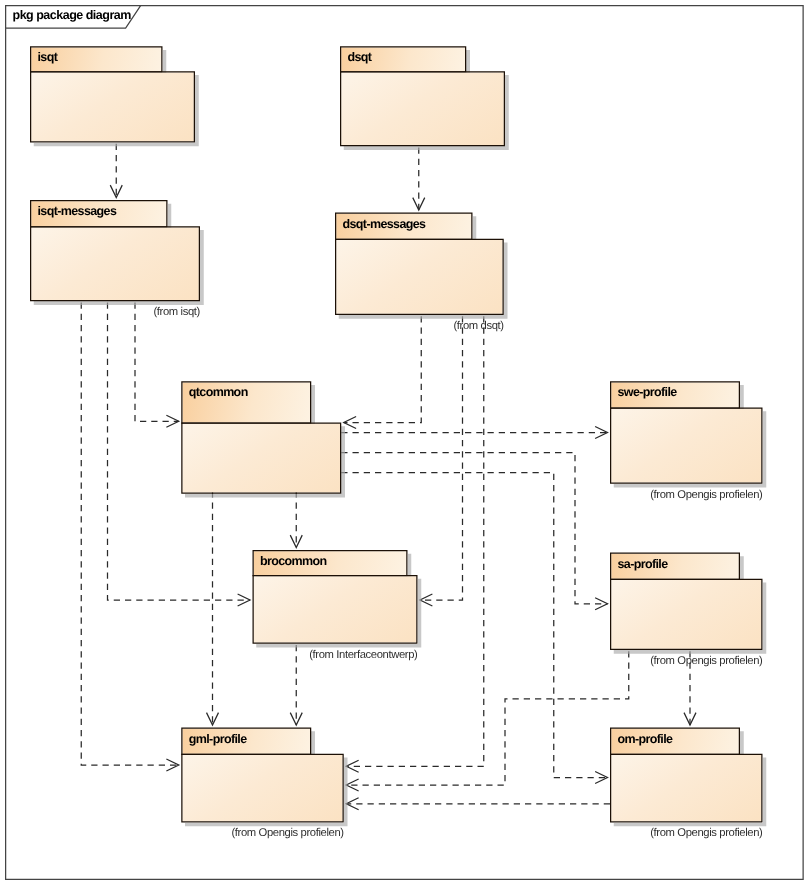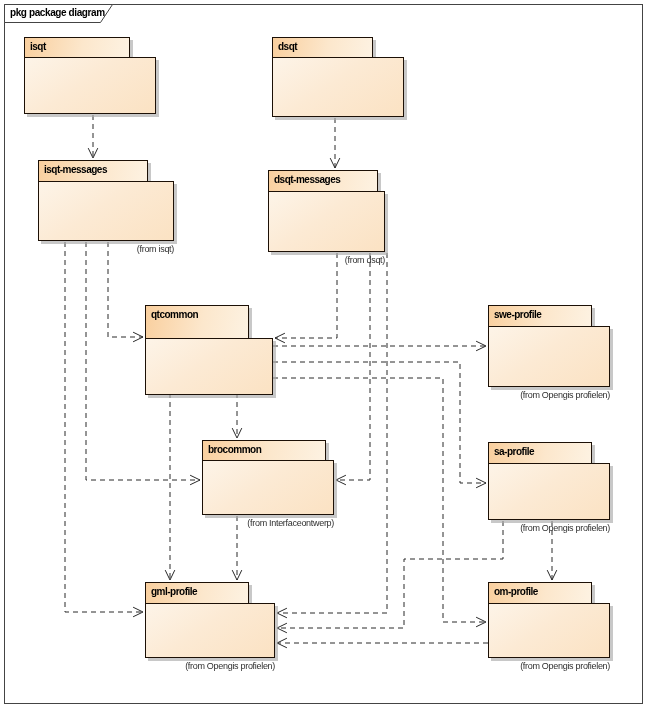--- a/index.html
+++ b/index.html
@@ -180,28 +180,28 @@
           <span class="pkg-label">isqt</span>
         </div>
         <div class="pkg-body" style="height: 57px;"></div>
       </div>
       <div class="pkg" style="left: 272px; top: 37px; width: 132px;">
         <div class="pkg-tab" style="width: 101px; height: 21px;">
           <span class="pkg-label">dsqt</span>
         </div>
         <div class="pkg-body" style="height: 60px;"></div>
       </div>
-      <div class="pkg" style="left: 38px; top: 160px; width: 136px;">
+      <div class="pkg" style="left: 24px; top: 160px; width: 136px;">
         <div class="pkg-tab" style="width: 110px; height: 22px;">
           <span class="pkg-label">isqt-messages</span>
         </div>
         <div class="pkg-body" style="height: 60px;"></div>
         <div class="pkg-from" style="top: 84px;">(from isqt)</div>
       </div>
-      <div class="pkg" style="left: 268px; top: 170px; width: 117px;">
+      <div class="pkg" style="left: 268px; top: 170px; width: 135px;">
         <div class="pkg-tab" style="width: 110px; height: 22px;">
           <span class="pkg-label">dsqt-messages</span>
         </div>
         <div class="pkg-body" style="height: 61px;"></div>
         <div class="pkg-from" style="top: 85px;">(from dsqt)</div>
       </div>
       <div class="pkg" style="left: 145px; top: 305px; width: 128px;">
         <div class="pkg-tab" style="width: 104px; height: 34px;">
           <span class="pkg-label">qtcommon</span>
         </div>

